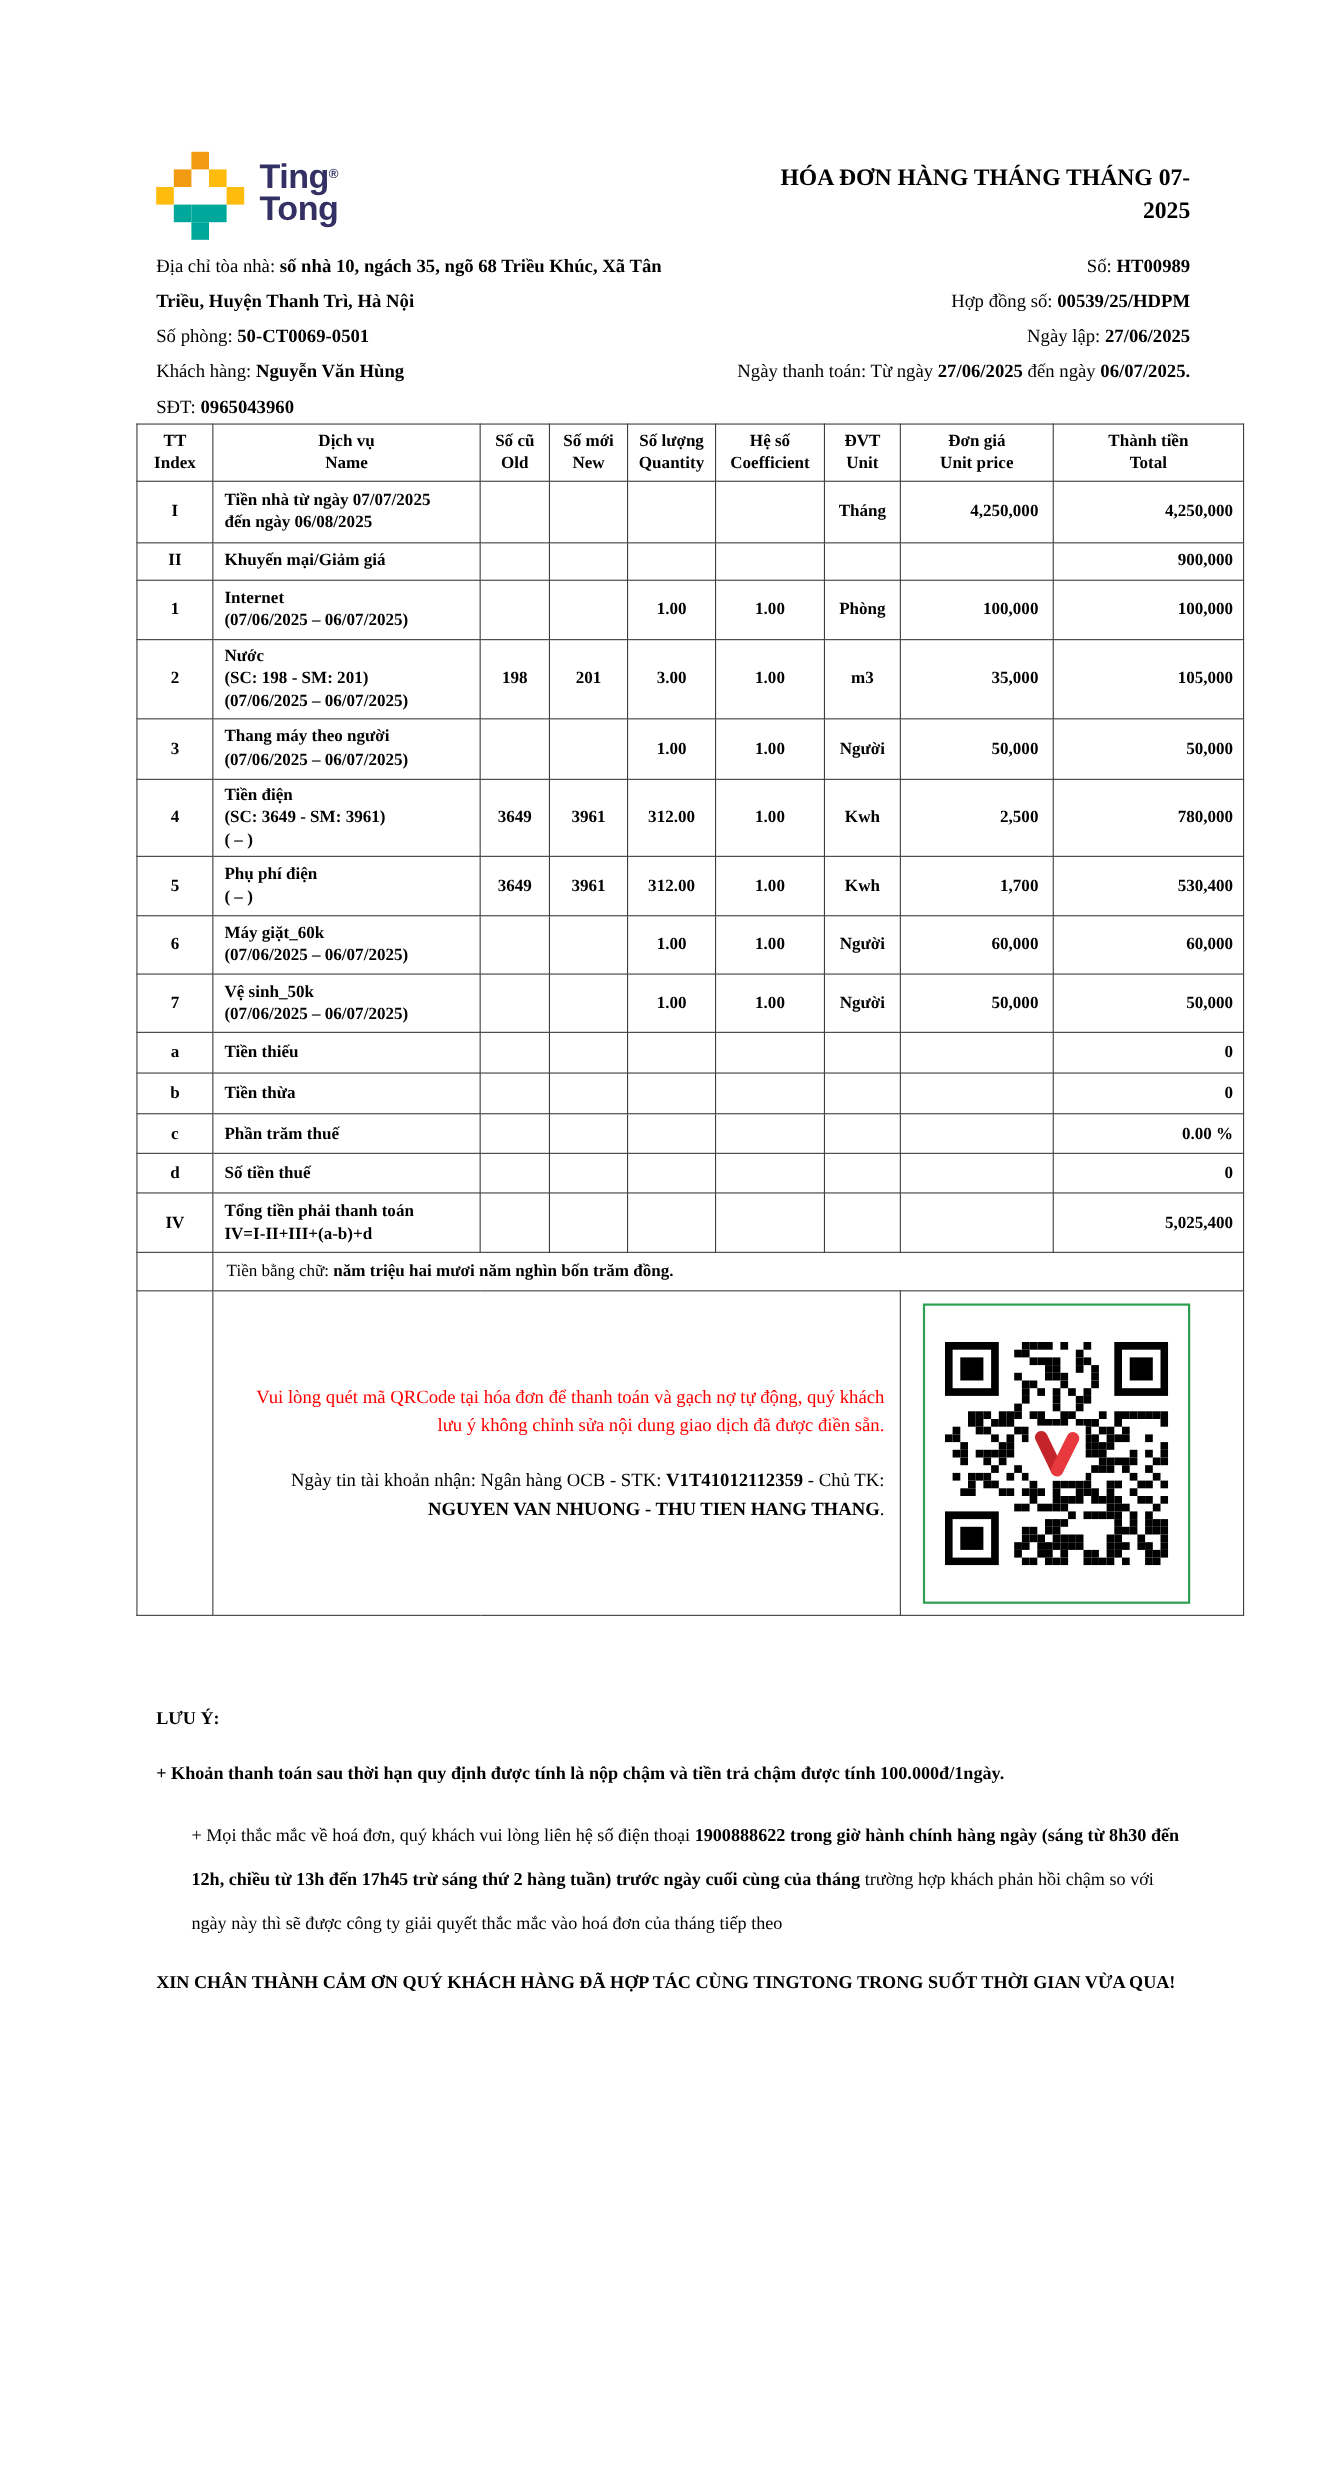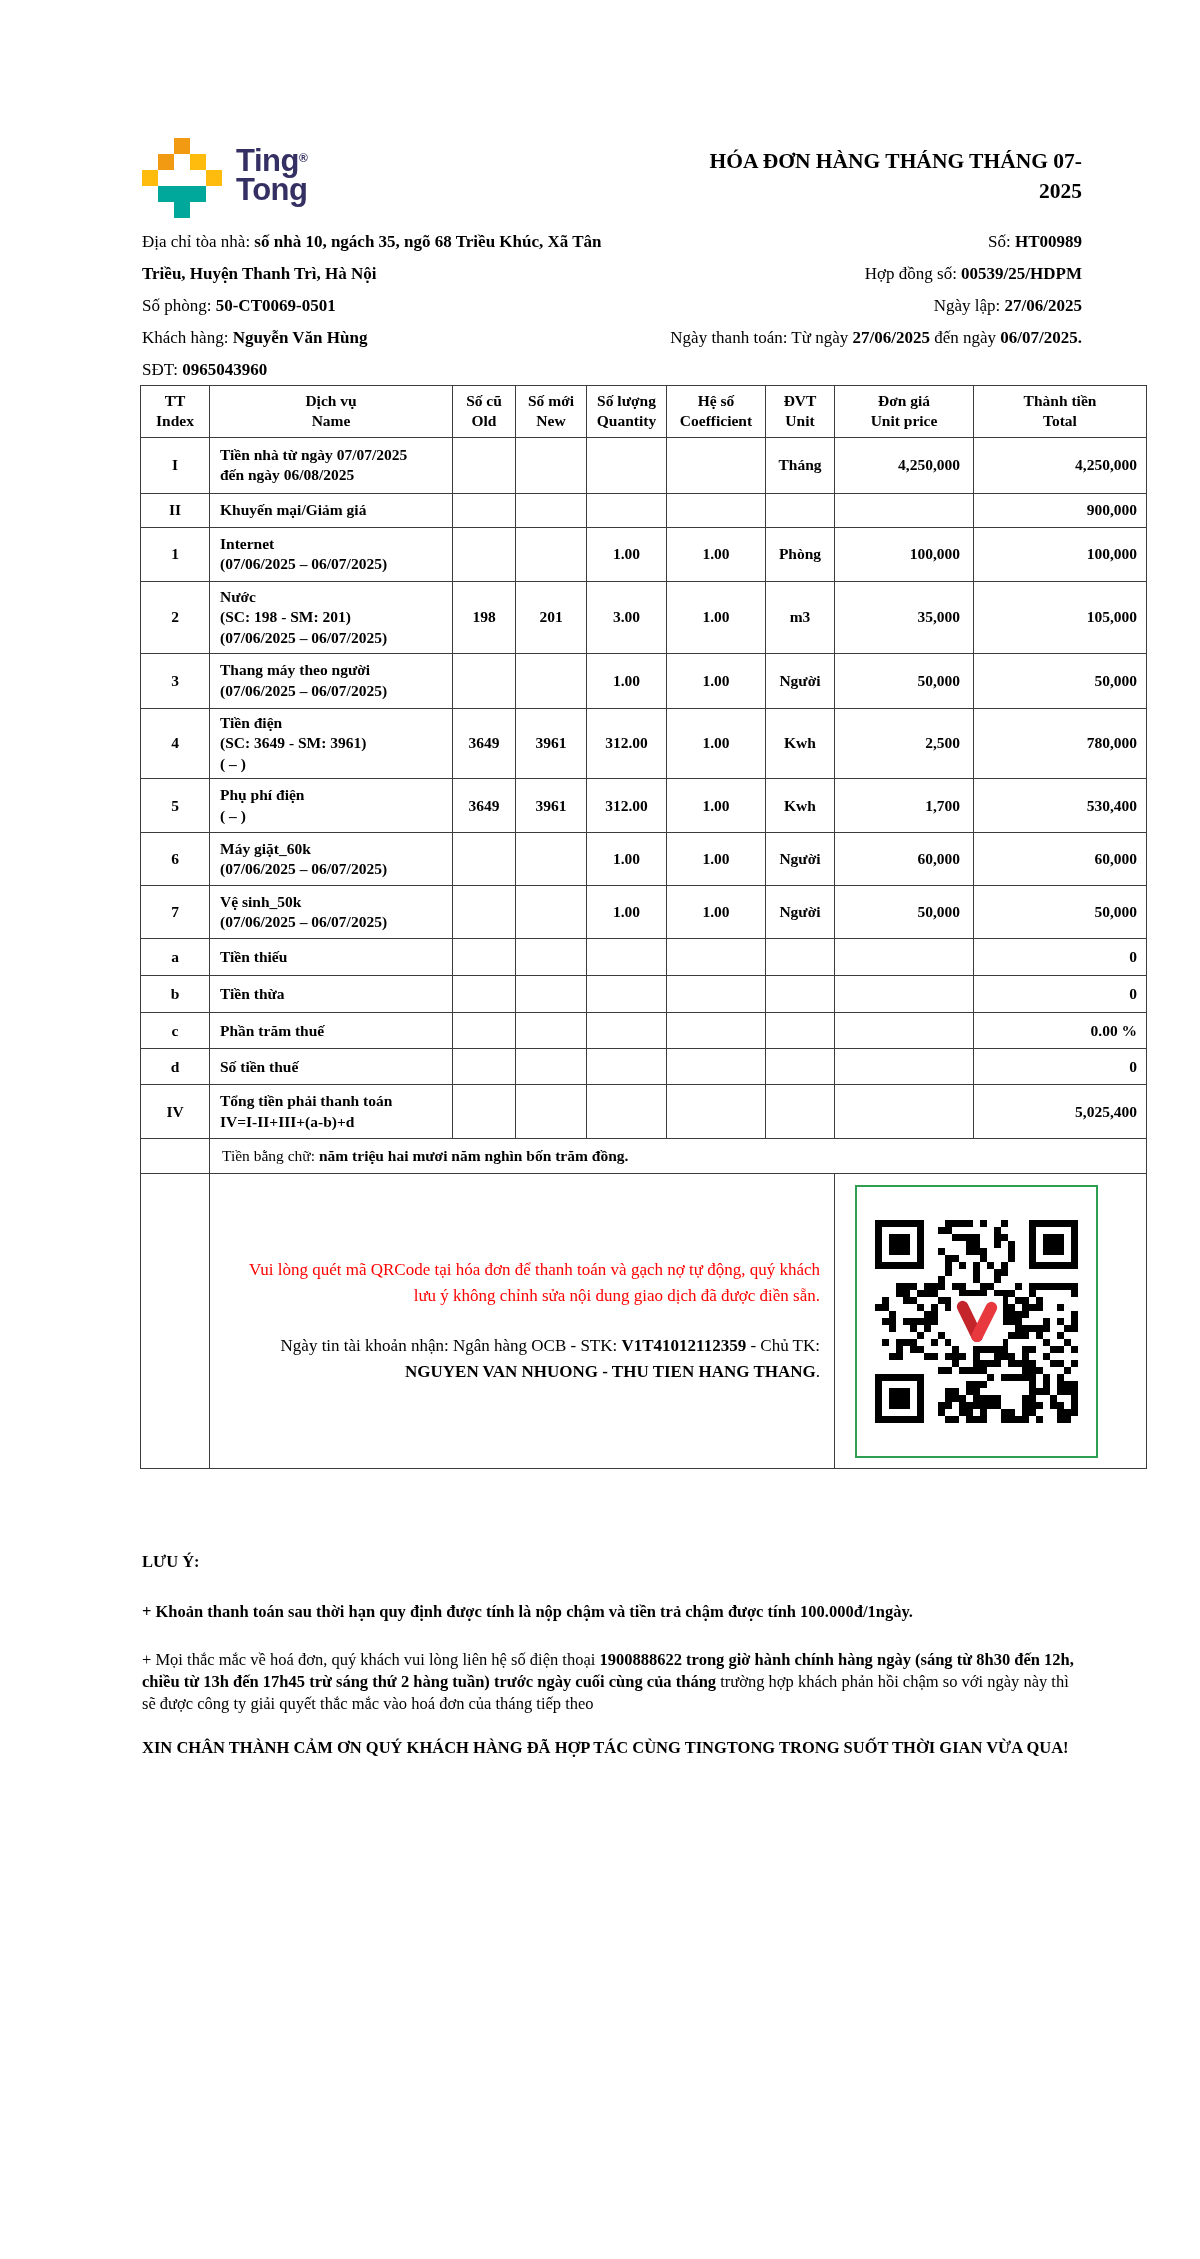--- a/index.html
+++ b/index.html
@@ -25,21 +25,21 @@
   .wordmark sup { font-size:12px; vertical-align:9px; }
 
   
   .title-block { left:142px; top:146px; width:940px; text-align:right;
     font-weight:bold; font-size:21.5px; line-height:30px; }
   .info-block { left:142px; top:226px; width:940px; font-size:17px; line-height:32px; }
   .info-left  { position:absolute; left:0; top:0; width:480px; }
   .info-right { position:absolute; right:0; top:0; width:460px; text-align:right; }
 
   
-  .inv-table-wrap { left:140px; top:385px; width:1008px; }
+  .inv-table-wrap { left:124px; top:385px; width:1008px; }
   table.inv { border-collapse:collapse; table-layout:fixed; width:1006px; }
   table.inv td, table.inv th { border:1px solid #3c3c3c; vertical-align:middle;
     font-size:15.5px; line-height:1.32; overflow:hidden; }
   table.inv th { font-weight:bold; text-align:center; padding:5px 2px; }
   td.c0 { text-align:center; font-weight:bold; }
   td.c1 { text-align:left; font-weight:bold; padding:4px 6px 4px 10px; }
   td.c2, td.c3, td.c4, td.c5, td.c6 { text-align:center; font-weight:bold; }
   td.c7 { text-align:right; font-weight:bold; padding-right:13px; }
   td.c8 { text-align:right; font-weight:bold; padding-right:9px; }
   tr.words-row td.words { padding:6px 6px 6px 12px; text-align:left; }
@@ -53,21 +53,21 @@
   .qr-frame { width:243px; height:273px; border:2px solid var(--qr-border-green,#2e9e50);
     background:#fff; display:flex; align-items:center; justify-content:center; position:relative; }
   .qr-box { position:relative; width:203px; height:203px; }
   .qr-vlogo { position:absolute; left:50%; top:50%; transform:translate(-50%,-50%);
     width:52px; height:50px; background:#fff; display:flex; align-items:center; justify-content:center; }
 
   
   .footer { left:142px; top:1552px; width:942px; font-size:16.5px; }
   .footer-heading { font-weight:bold; margin-bottom:26px; }
   .footer-note1 { margin-bottom:23px; line-height:28px; }
-  .footer-note2 { margin-bottom:18px; line-height:22px; }
+  .footer-note2 { margin-bottom:18px; line-height:40px;margin-left:32px; }
   .thanks { font-weight:bold; line-height:29px; }
 </style>
 </head>
 <body>
 
 <div class="abs brand">
   <div class="brand-icon">
       <div class="cell"></div>
       <div class="cell"></div>
       <div class="cell" style="background: rgb(242, 154, 17);"></div>

